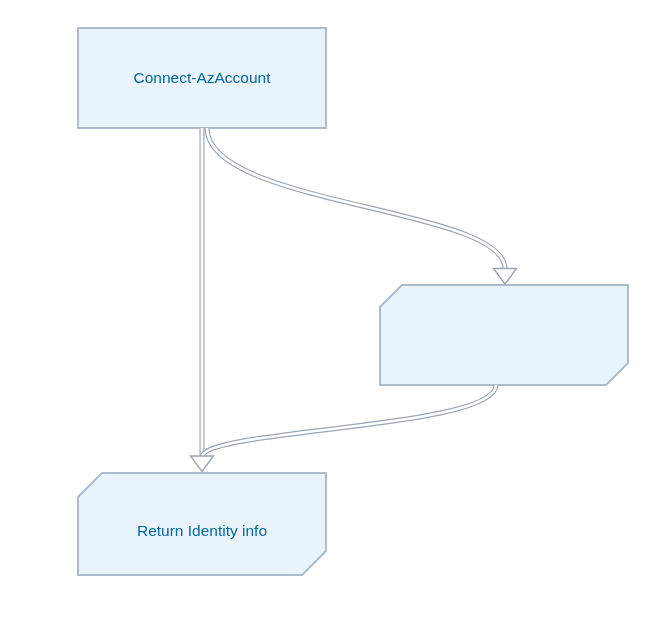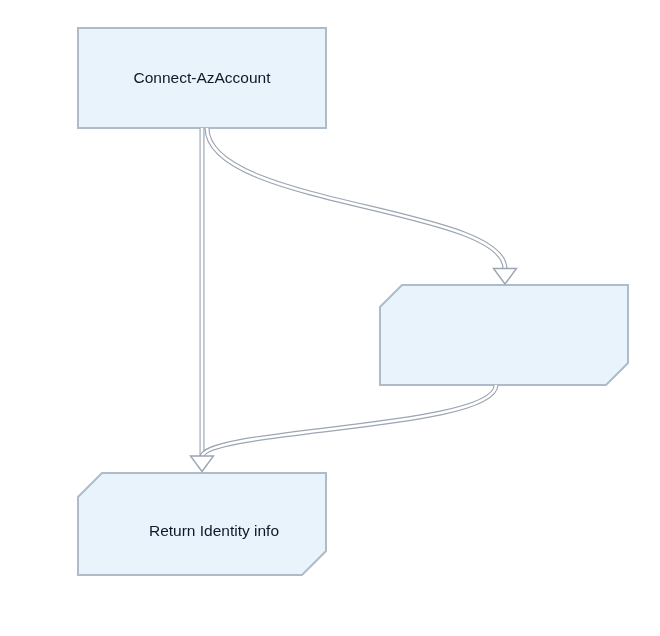--- a/index.html
+++ b/index.html
@@ -43,30 +43,30 @@
     stroke: #9ca5b4;
     stroke-width: 1.4;
     stroke-linejoin: miter;
   }
   .node-label {
     position: absolute;
     display: flex;
     align-items: center;
     justify-content: center;
     text-align: center;
-    color: #0f172a;
+    color: #0369a1;
     font-size: 15.5px;
     line-height: 1.6;
     box-sizing: border-box;
     padding: 0 12px;
     pointer-events: none;
   }
   .label-connect   { left: 78px;  top: 28px;  width: 248px; height: 100px; }
   .label-setsub    { left: 380px; top: 285px; width: 248px; height: 100px; }
-  .label-return    { left: 90px;  top: 473px; width: 248px; height: 116px; }
+  .label-return    { left: 78px;  top: 473px; width: 248px; height: 116px; }
 </style>
 </head>
 <body>
 
 <div class="canvas">
 
   <svg class="edges-layer" viewBox="0 0 660 636">
 
     <path class="node-shape" d="M 78,28 H 326 V 128 H 78 Z"></path>
     <path class="node-shape" d="M 402,285 H 628 V 363 L 606,385 H 380 V 307 Z"></path>

